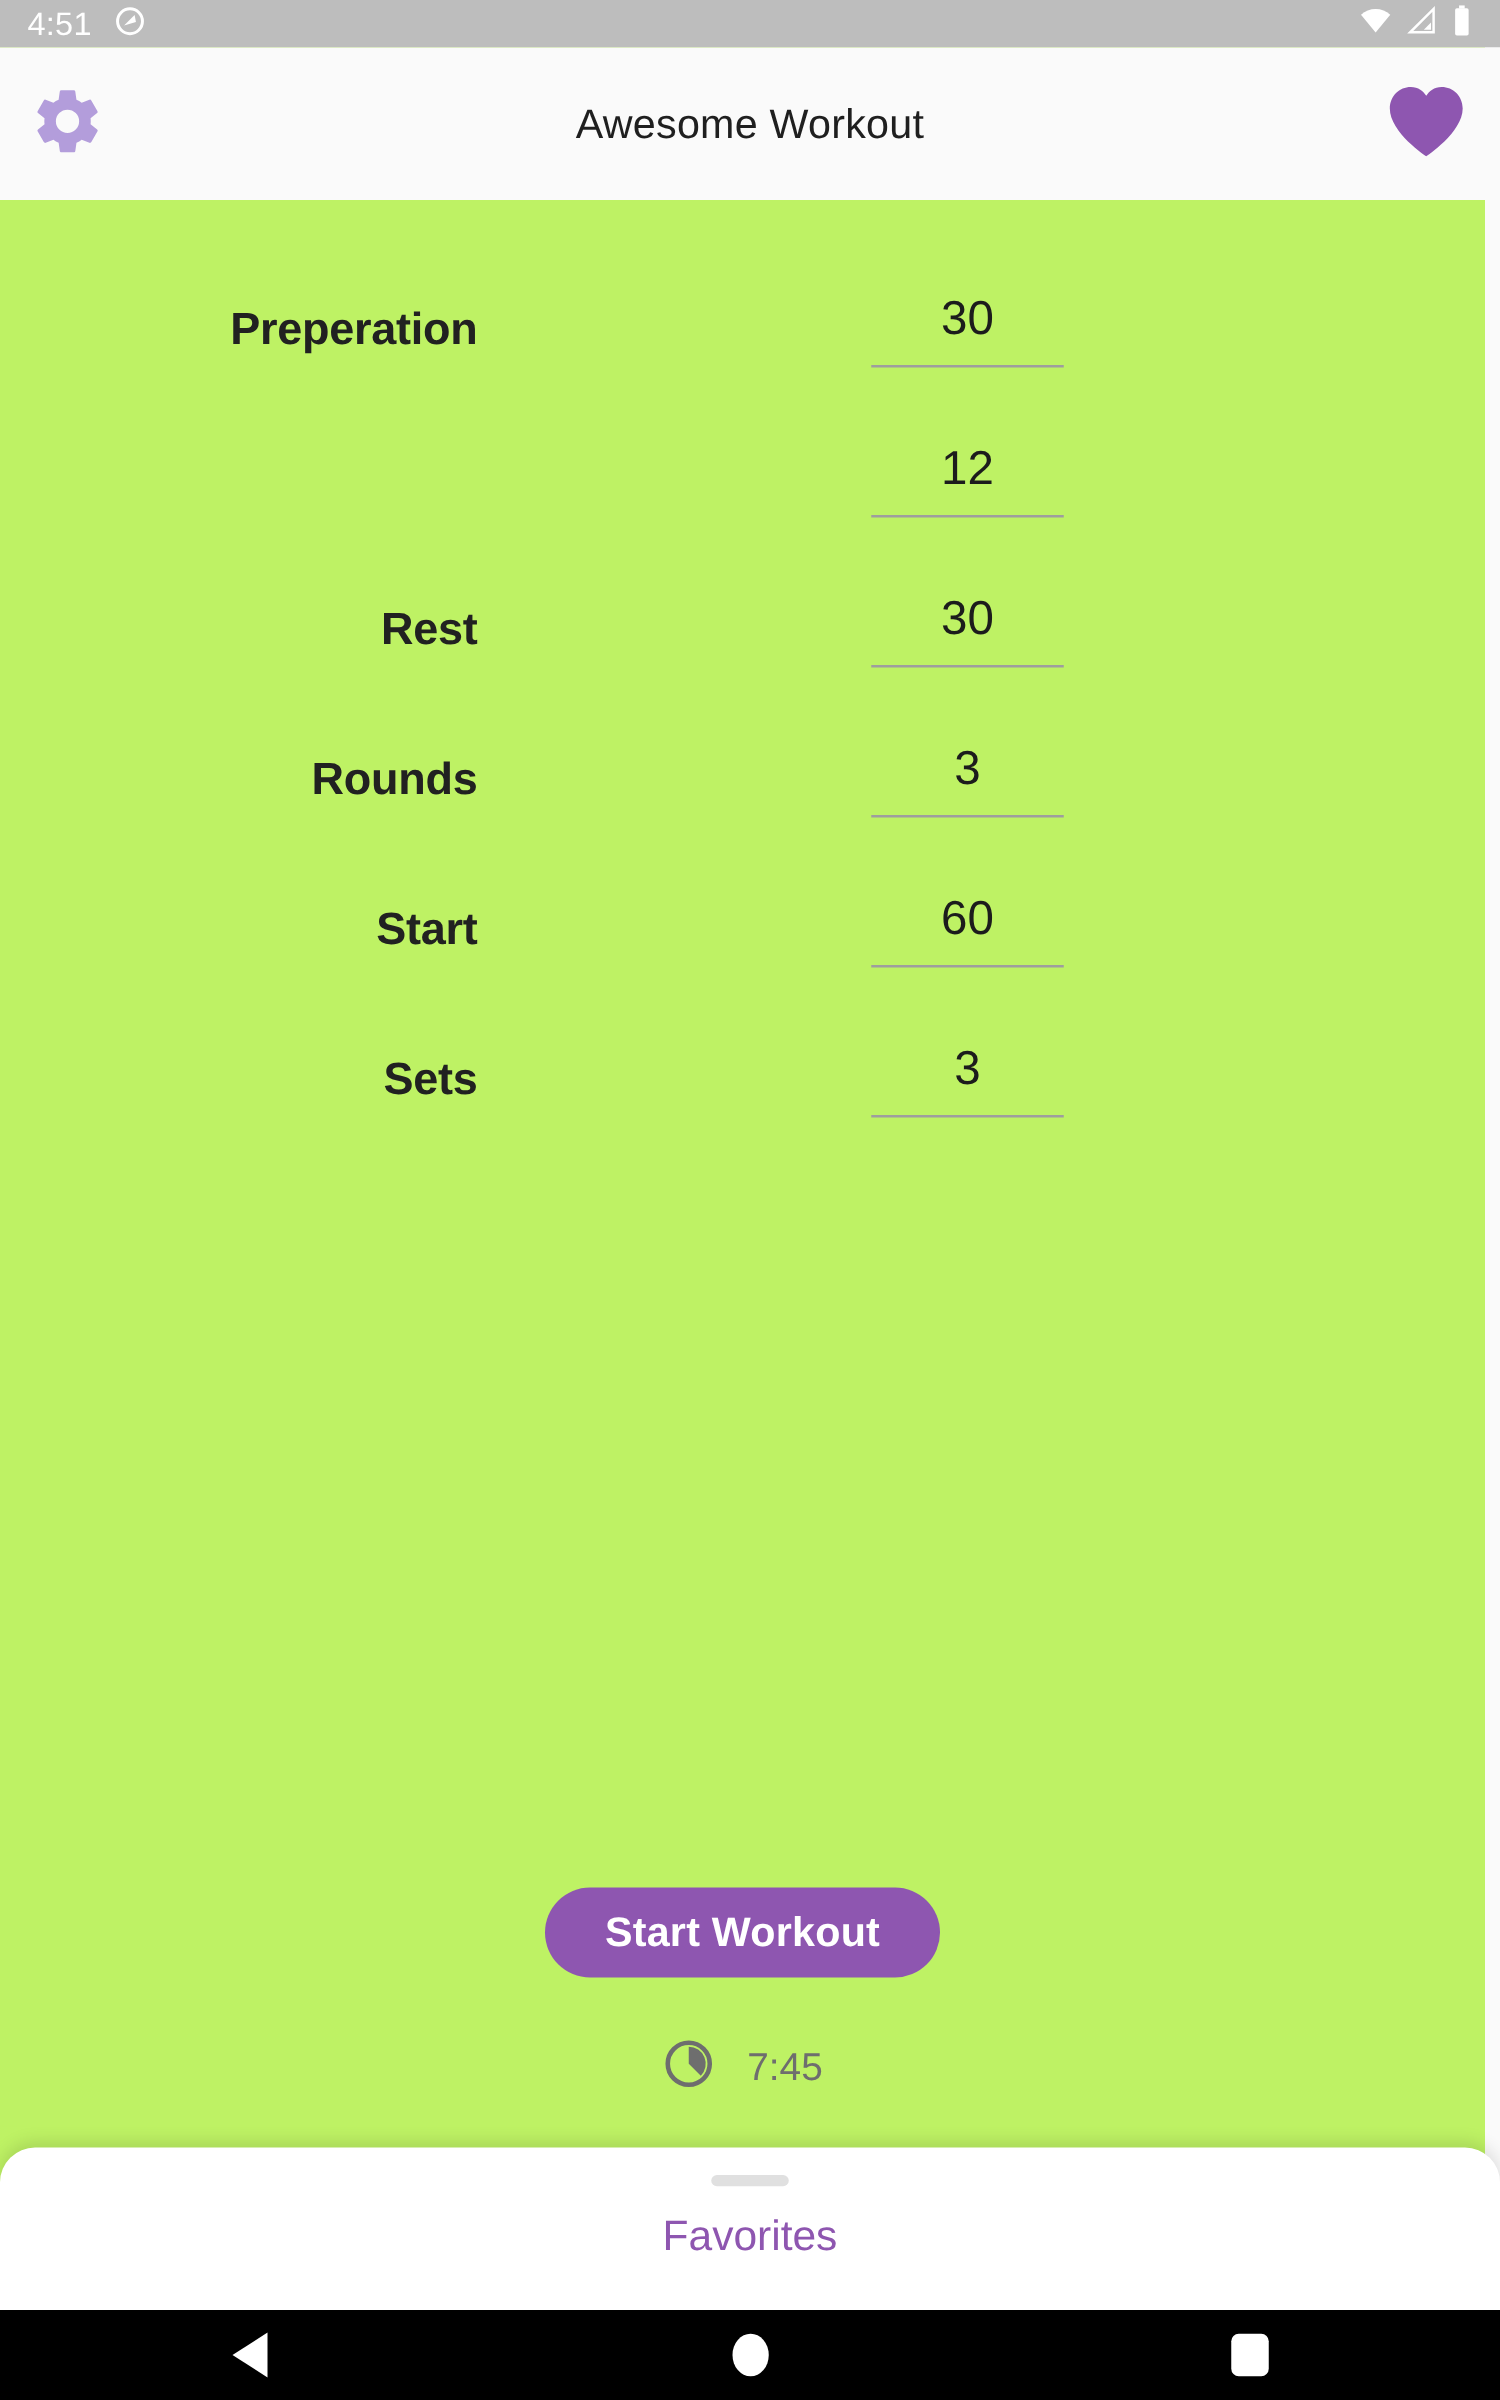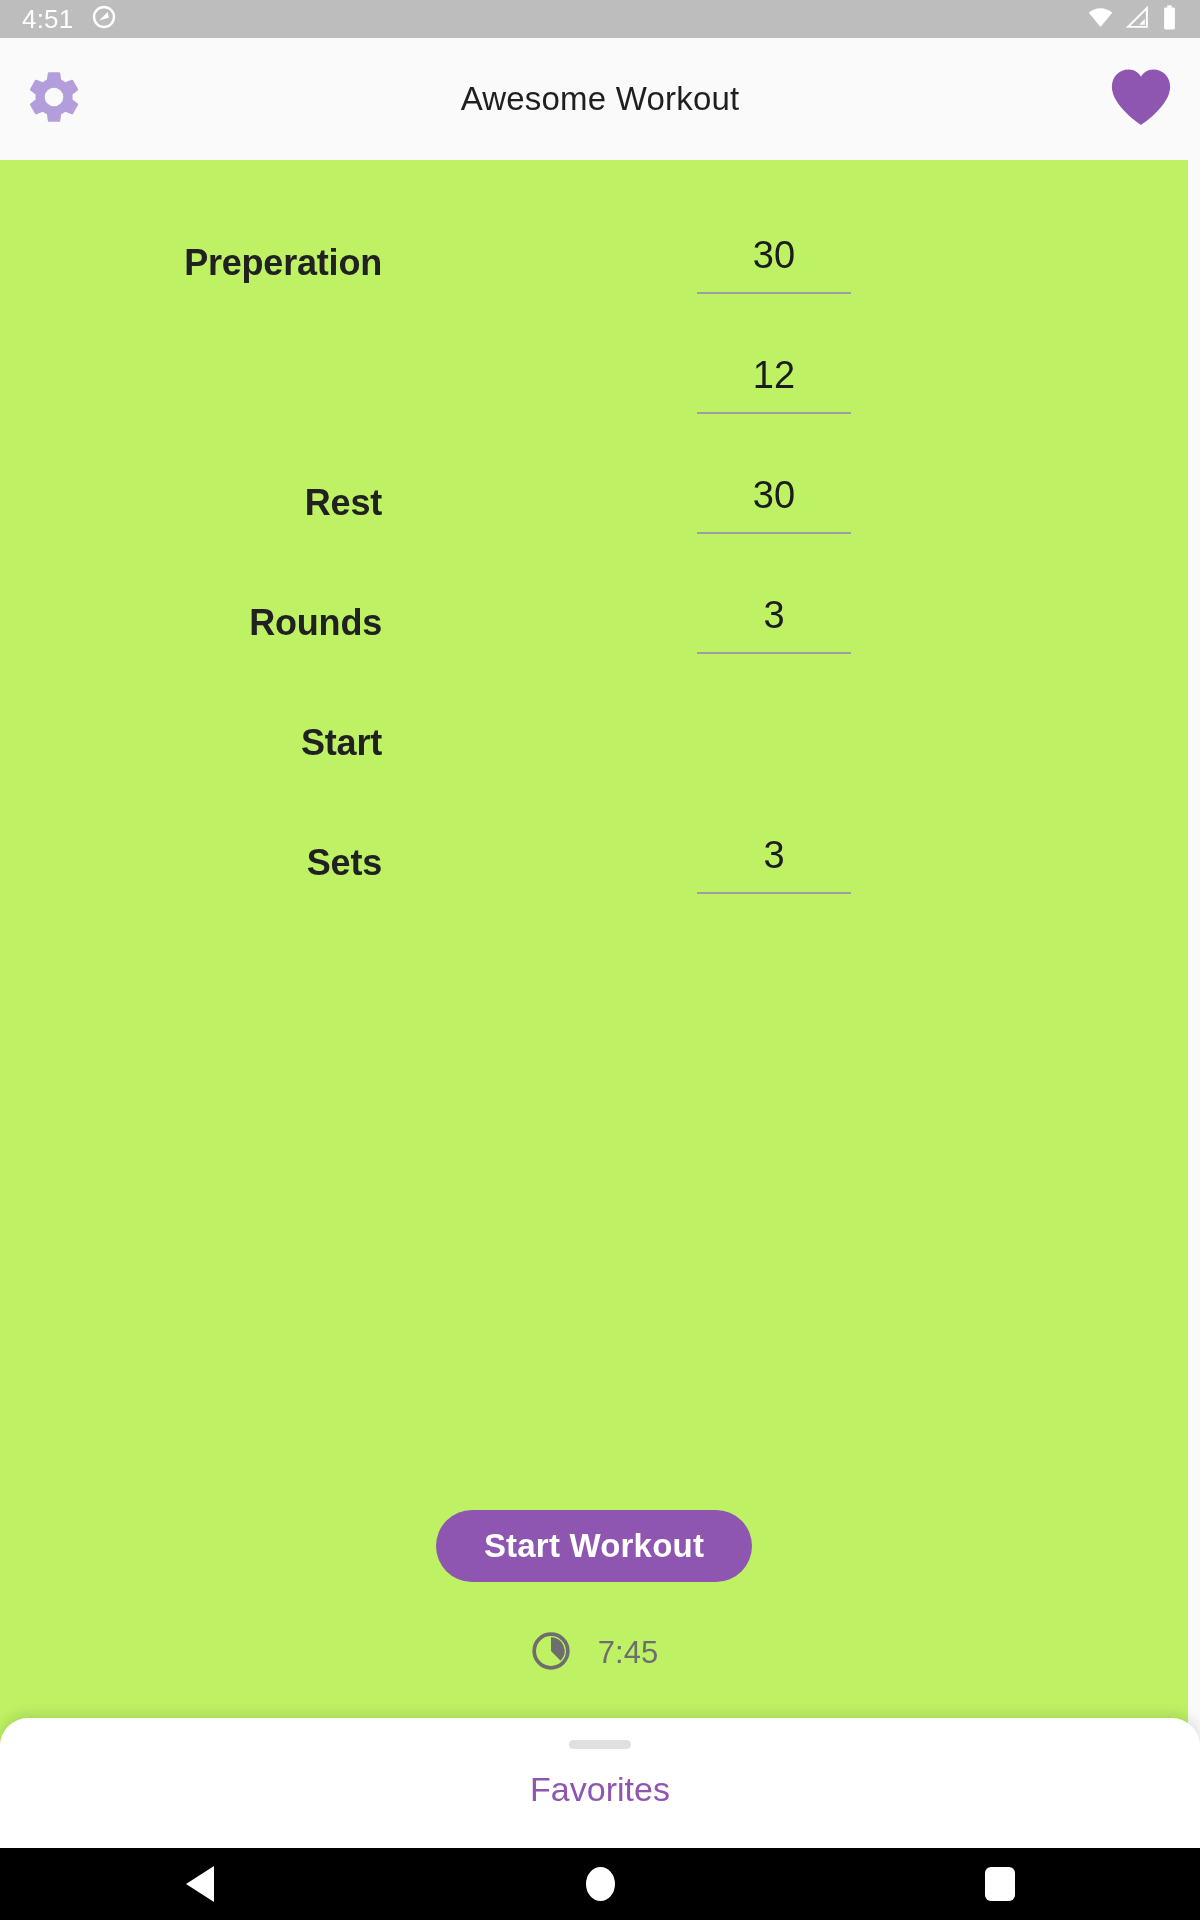--- a/index.html
+++ b/index.html
@@ -332,20 +332,24 @@
     <div class="setting-row">
       <div class="setting-label">Rounds</div>
       <div class="setting-field">
         <div class="setting-value">3</div>
         <div class="field-underline"></div>
       </div>
     </div>
 
     <div class="setting-row">
       <div class="setting-label">Start</div>
+      <div class="setting-field">
+        <div class="setting-value">60</div>
+        <div class="field-underline"></div>
+      </div>
     </div>
 
     <div class="setting-row">
       <div class="setting-label">Sets</div>
       <div class="setting-field">
         <div class="setting-value">3</div>
         <div class="field-underline"></div>
       </div>
     </div>
 

